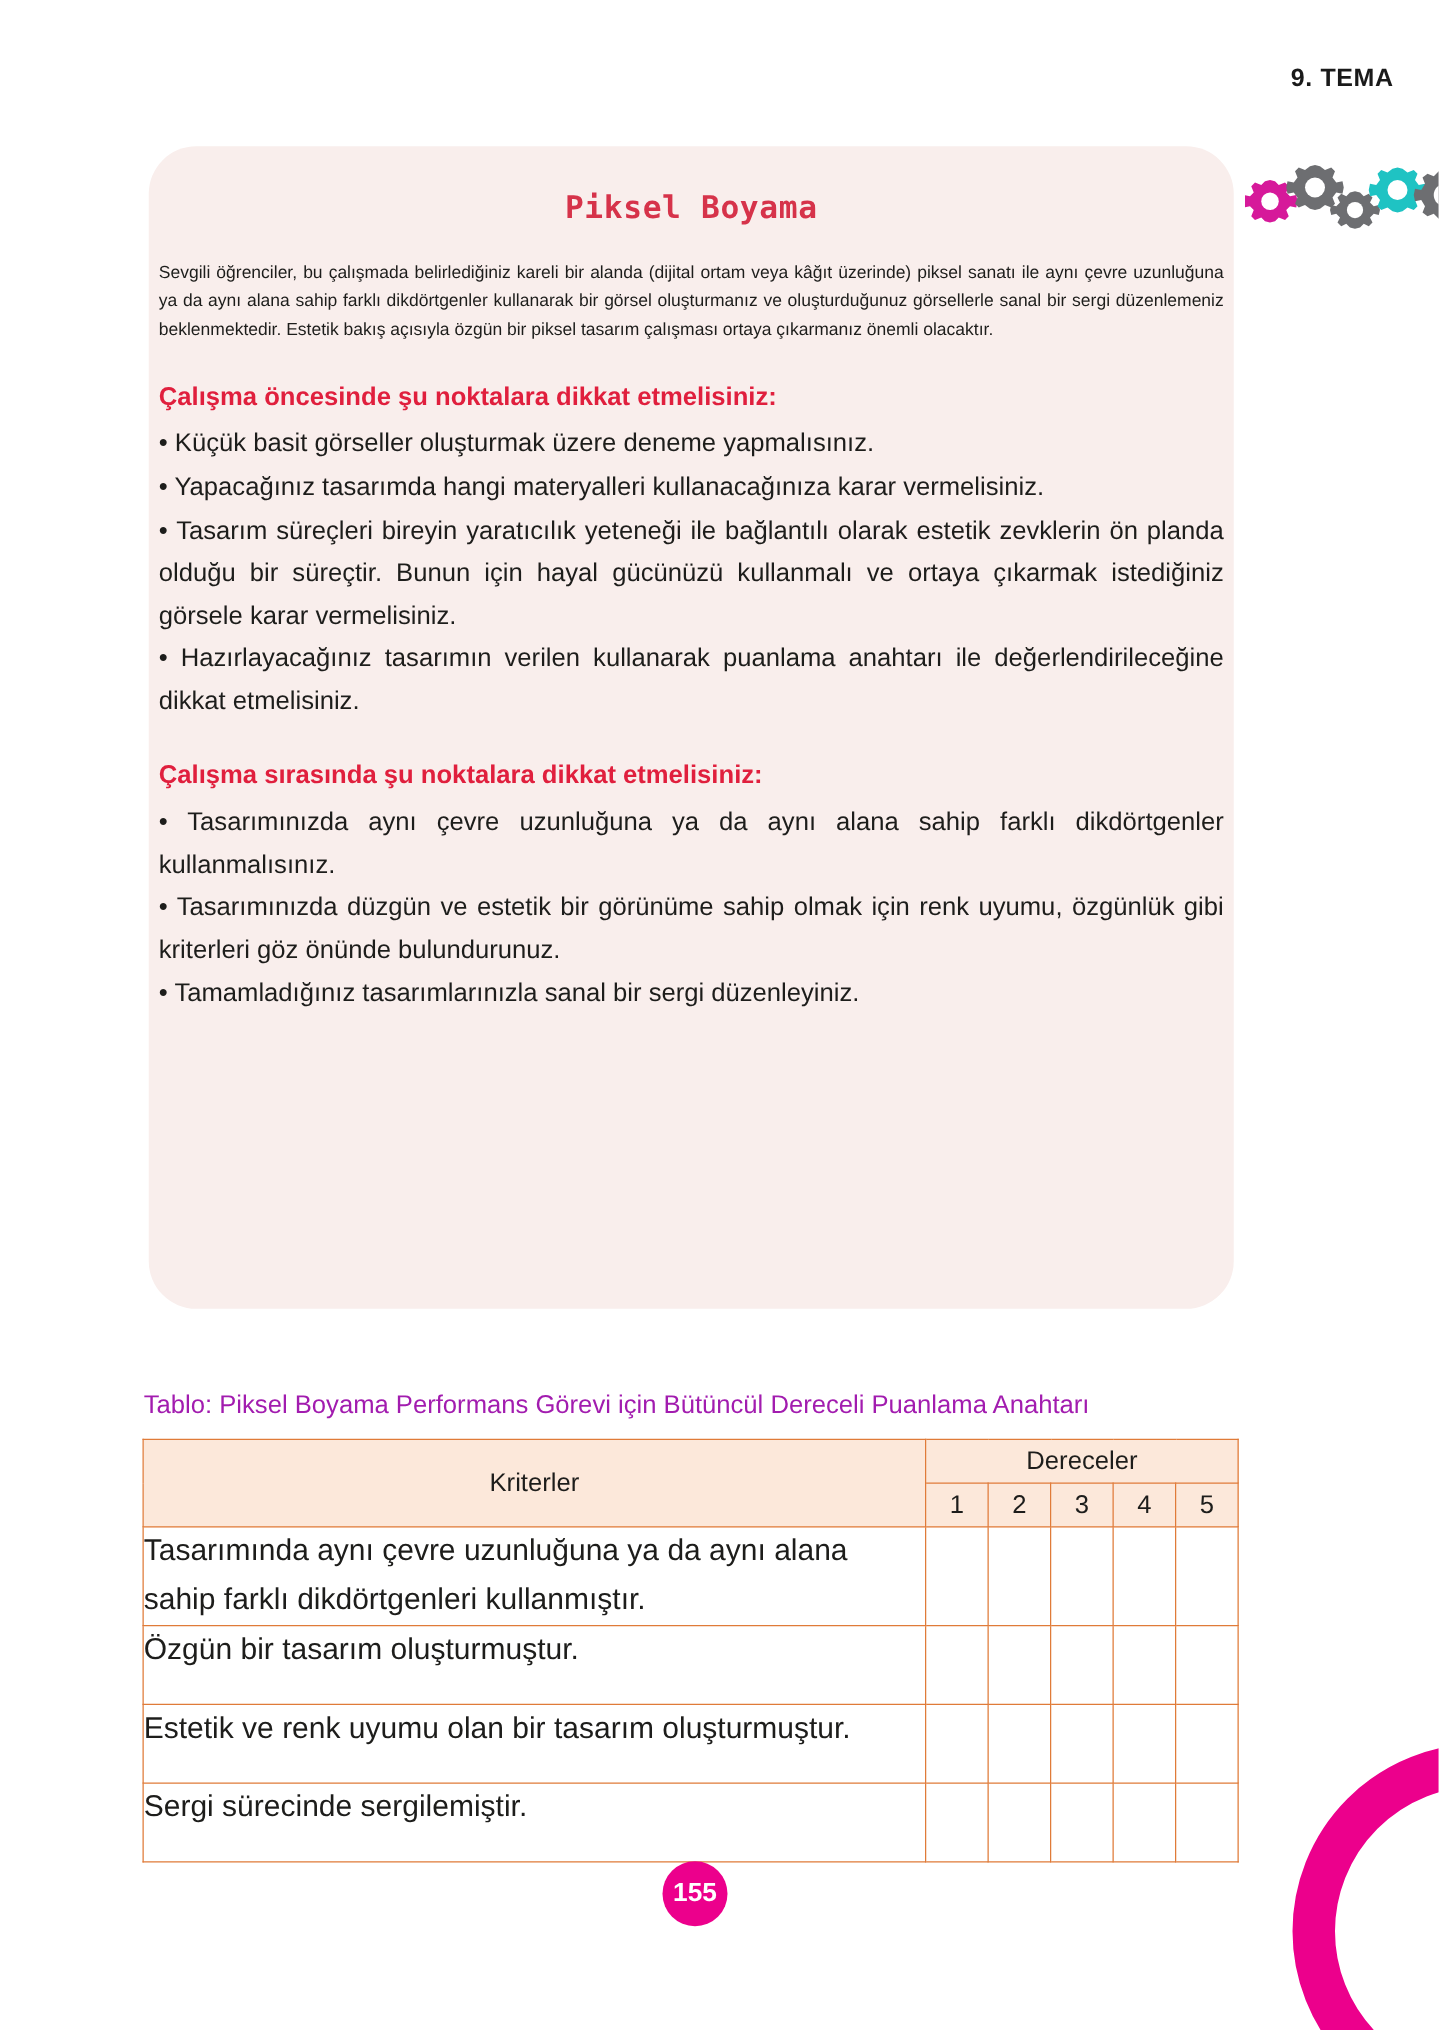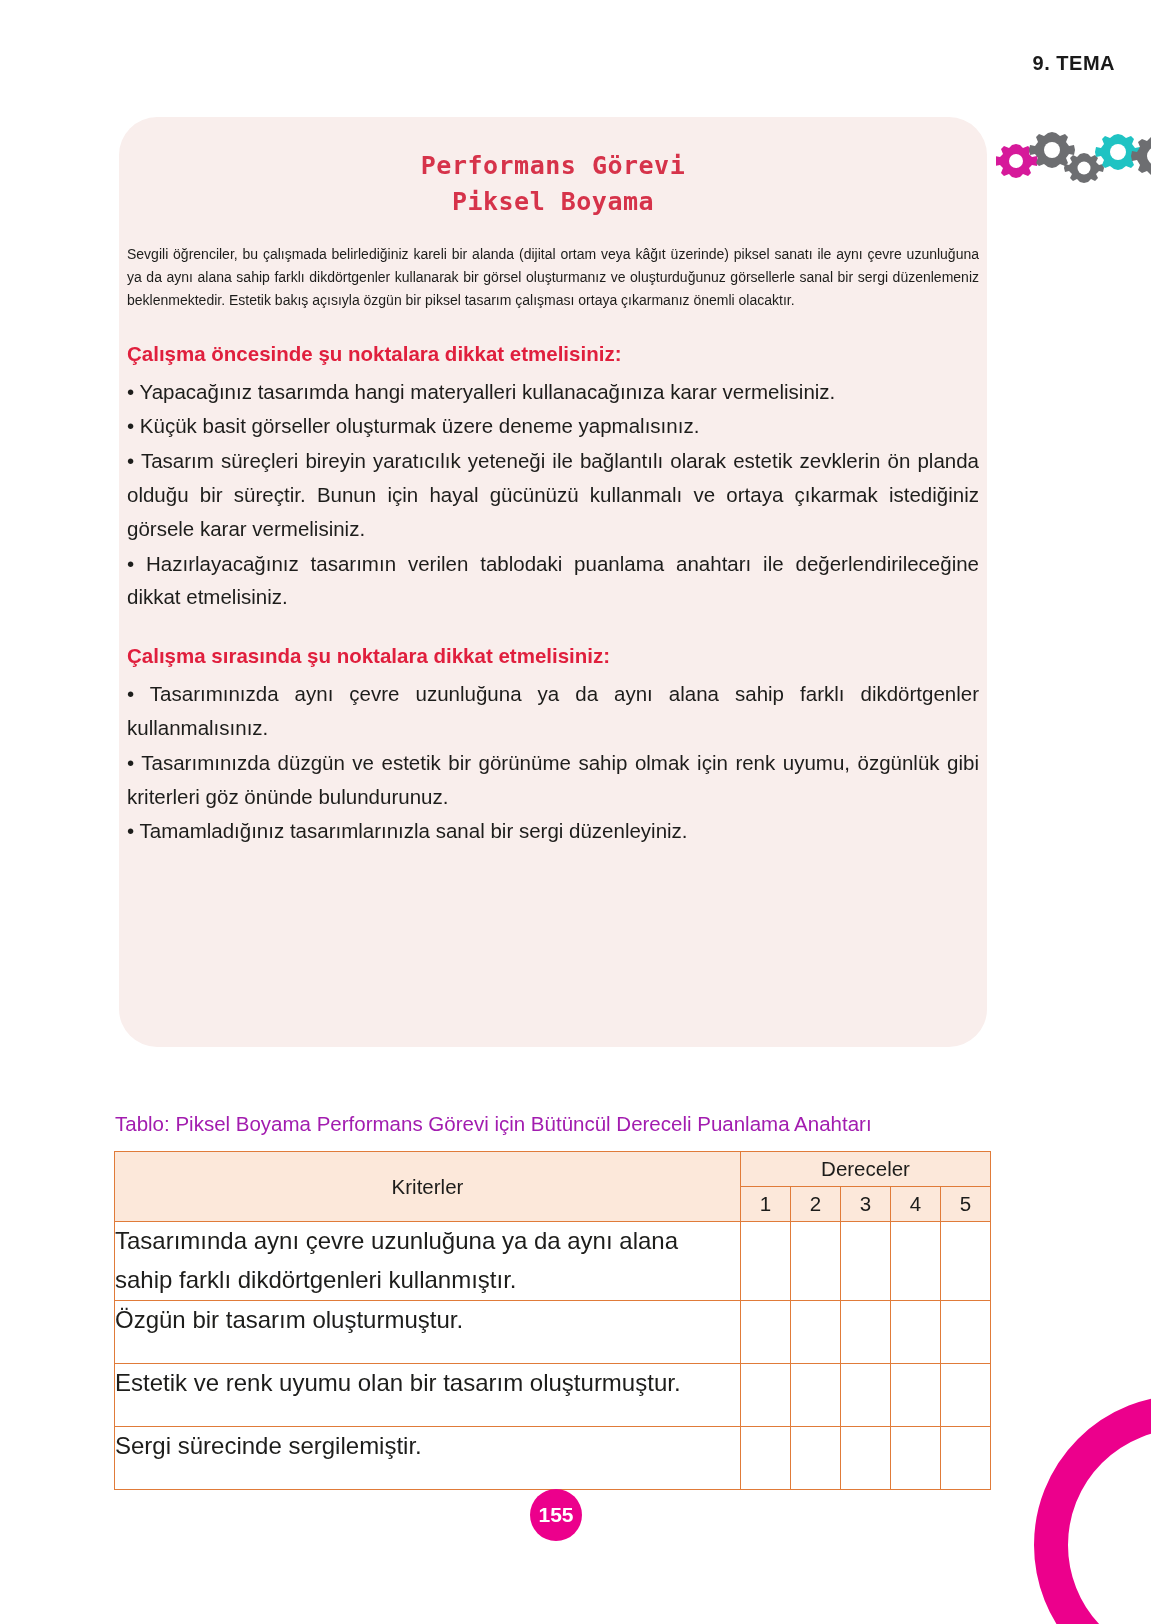--- a/index.html
+++ b/index.html
@@ -228,33 +228,32 @@
           <path d="M0,-20 L5,-19 L9,-15 L14,-17 L18,-14 L16,-9 L19,-4 L24,-5 L25,0 L24,5 L19,4 L16,9 L18,14 L14,17 L9,15 L5,19 L0,20 L-5,19 L-9,15 L-14,17 L-18,14 L-16,9 L-19,4 L-24,5 L-25,0 L-24,-5 L-19,-4 L-16,-9 L-18,-14 L-14,-17 L-9,-15 L-5,-19 Z" fill="#6d6e71"></path>
           <circle cx="0" cy="0" r="9" fill="#ffffff"></circle>
         </g>
       </g>
     </svg>
   </div>
 
   <div class="card">
     <div class="card-inner">
       <div class="perf-title">
-        <div>Performans Görevi</div>
         <div>Piksel Boyama</div>
       </div>
 
       <div class="body-block">
         <p class="para">Sevgili öğrenciler, bu çalışmada belirlediğiniz kareli bir alanda (dijital ortam veya kâğıt üzerinde) piksel sanatı ile aynı çevre uzunluğuna ya da aynı alana sahip farklı dikdörtgenler kullanarak bir görsel oluşturmanız ve oluşturduğunuz görsellerle sanal bir sergi düzenlemeniz beklenmektedir. Estetik bakış açısıyla özgün bir piksel tasarım çalışması ortaya çıkarmanız önemli olacaktır.</p>
 
         <div class="section-head">Çalışma öncesinde şu noktalara dikkat etmelisiniz:</div>
         <ul class="bullets">
+          <li class="nojust">• Küçük basit görseller oluşturmak üzere deneme yapmalısınız.</li>
           <li class="nojust">• Yapacağınız tasarımda hangi materyalleri kullanacağınıza karar vermelisiniz.</li>
-          <li class="nojust">• Küçük basit görseller oluşturmak üzere deneme yapmalısınız.</li>
           <li>• Tasarım süreçleri bireyin yaratıcılık yeteneği ile bağlantılı olarak estetik zevklerin ön planda olduğu bir süreçtir. Bunun için hayal gücünüzü kullanmalı ve ortaya çıkarmak istediğiniz görsele karar vermelisiniz.</li>
-          <li>• Hazırlayacağınız tasarımın verilen tablodaki puanlama anahtarı ile değerlendirileceğine dikkat etmelisiniz.</li>
+          <li>• Hazırlayacağınız tasarımın verilen kullanarak puanlama anahtarı ile değerlendirileceğine dikkat etmelisiniz.</li>
         </ul>
 
         <div class="section-head">Çalışma sırasında şu noktalara dikkat etmelisiniz:</div>
         <ul class="bullets">
           <li>• Tasarımınızda aynı çevre uzunluğuna ya da aynı alana sahip farklı dikdörtgenler kullanmalısınız.</li>
           <li>• Tasarımınızda düzgün ve estetik bir görünüme sahip olmak için renk uyumu, özgünlük gibi kriterleri göz önünde bulundurunuz.</li>
           <li class="nojust">• Tamamladığınız tasarımlarınızla sanal bir sergi düzenleyiniz.</li>
         </ul>
       </div>
     </div>

